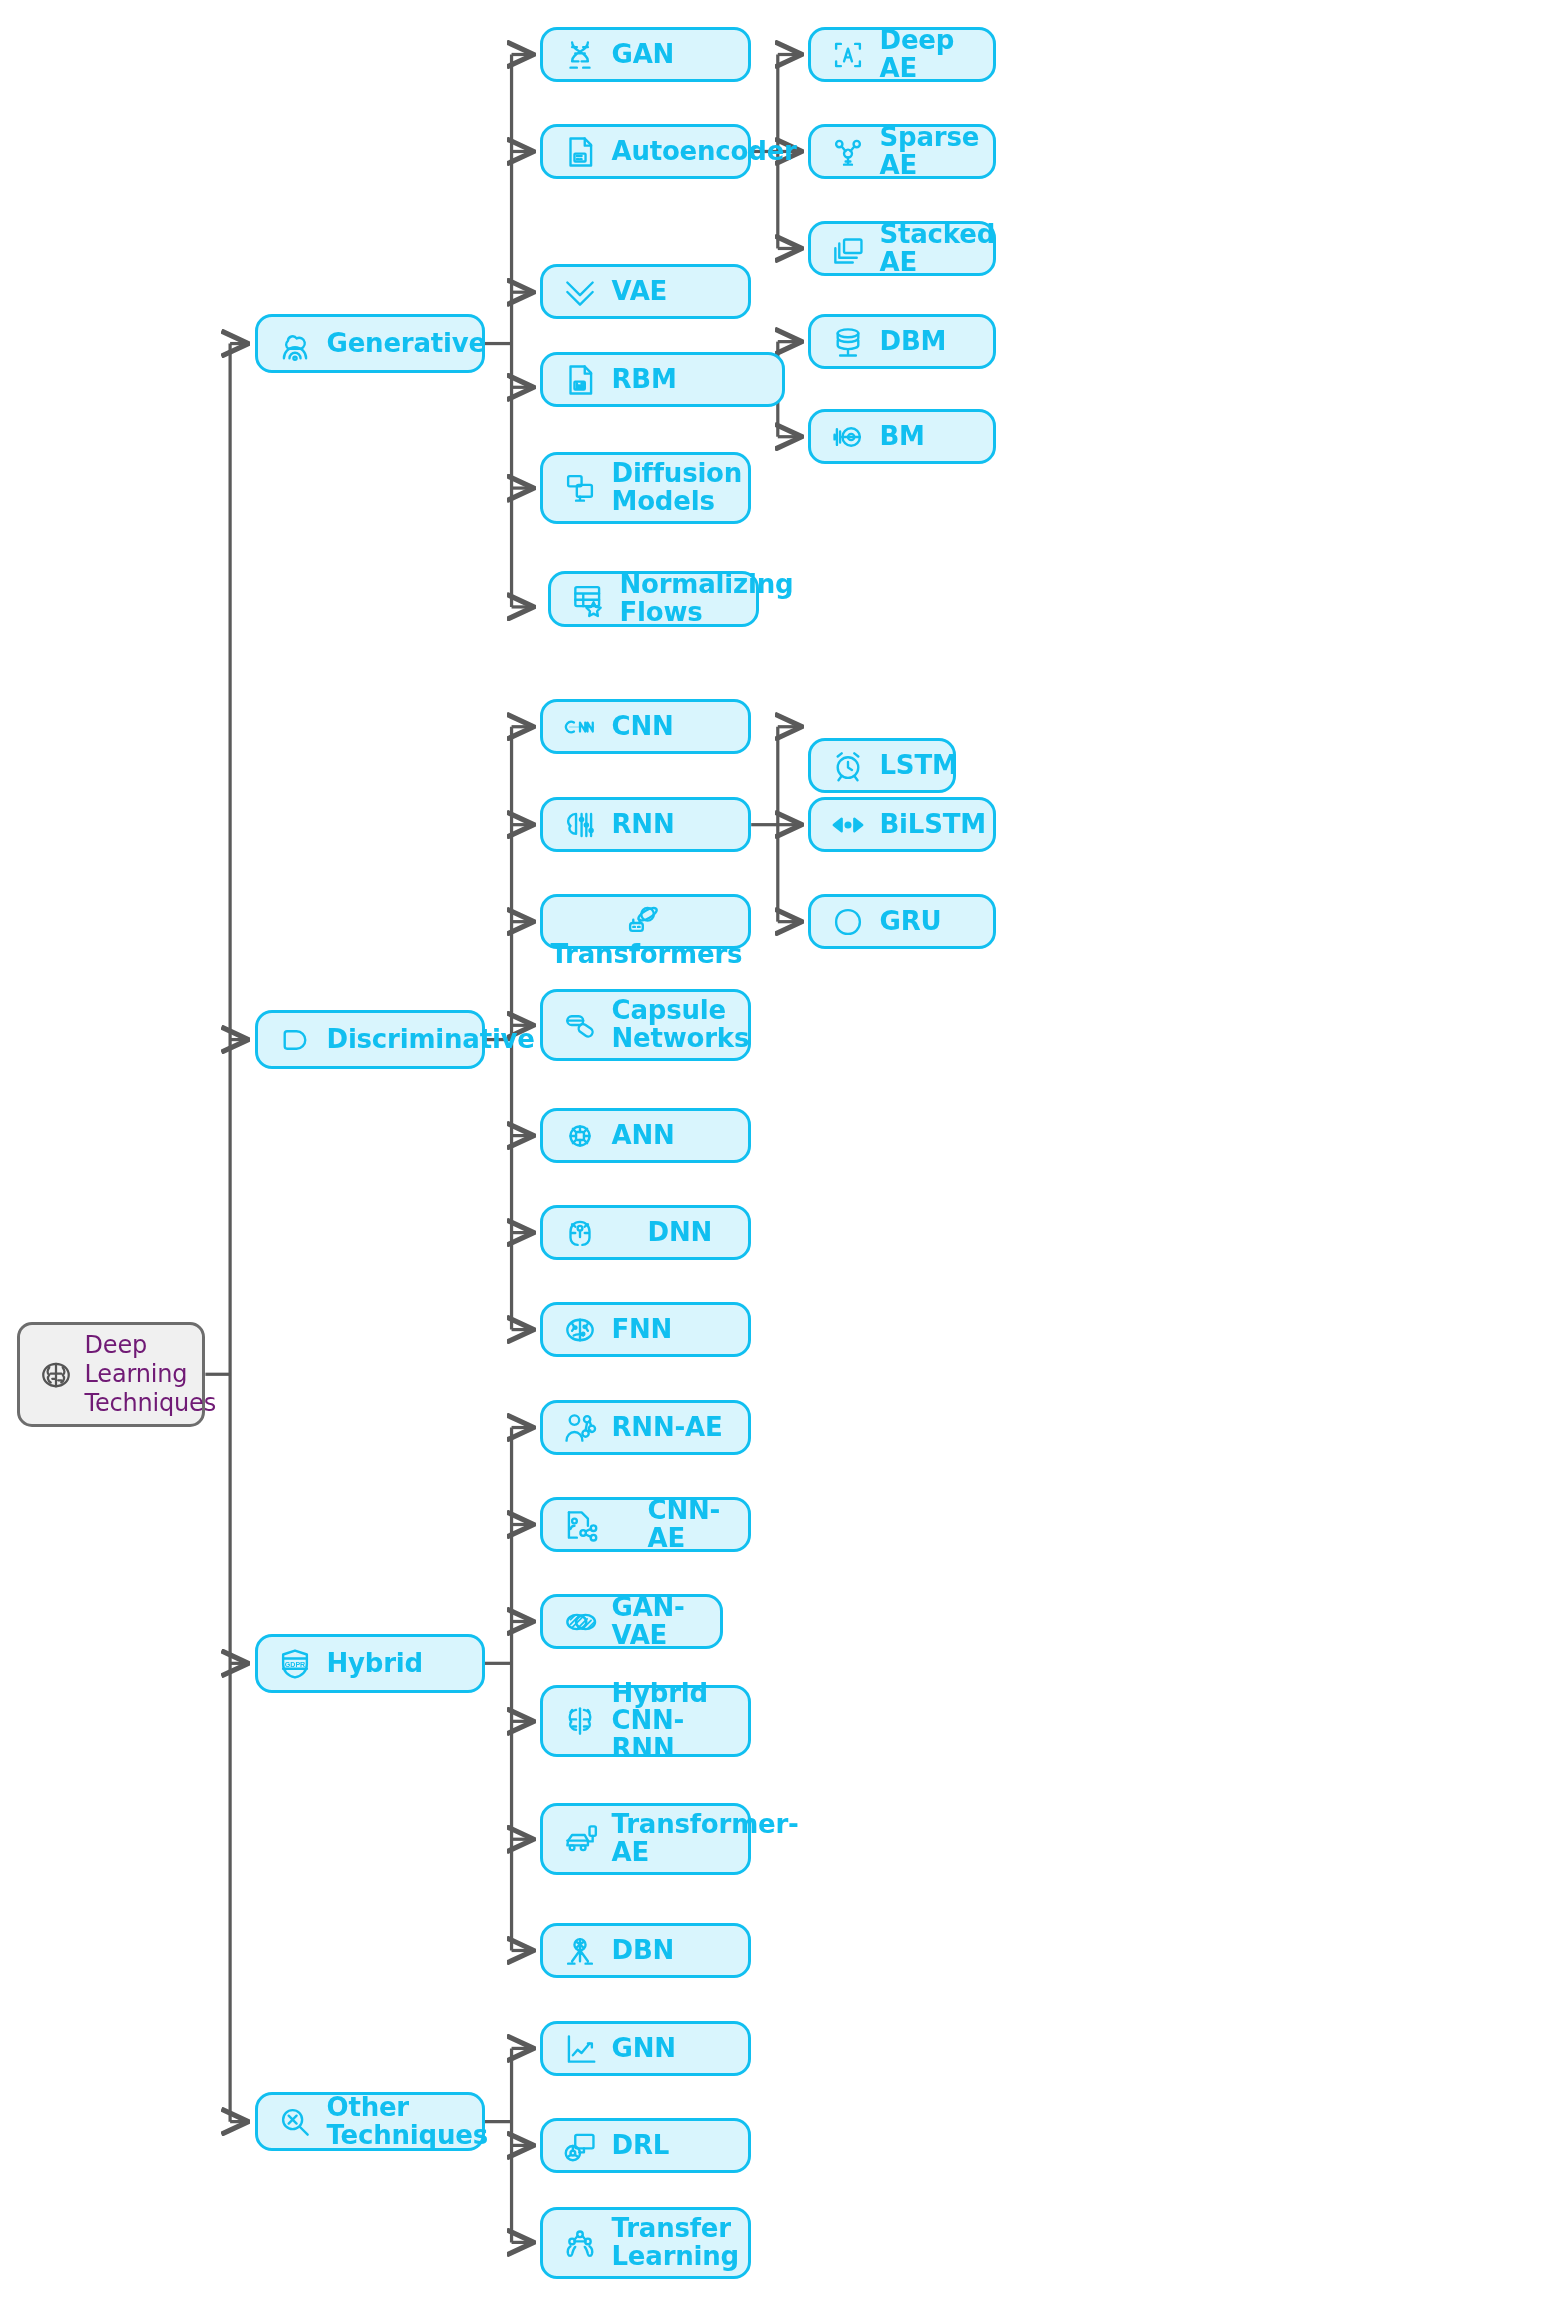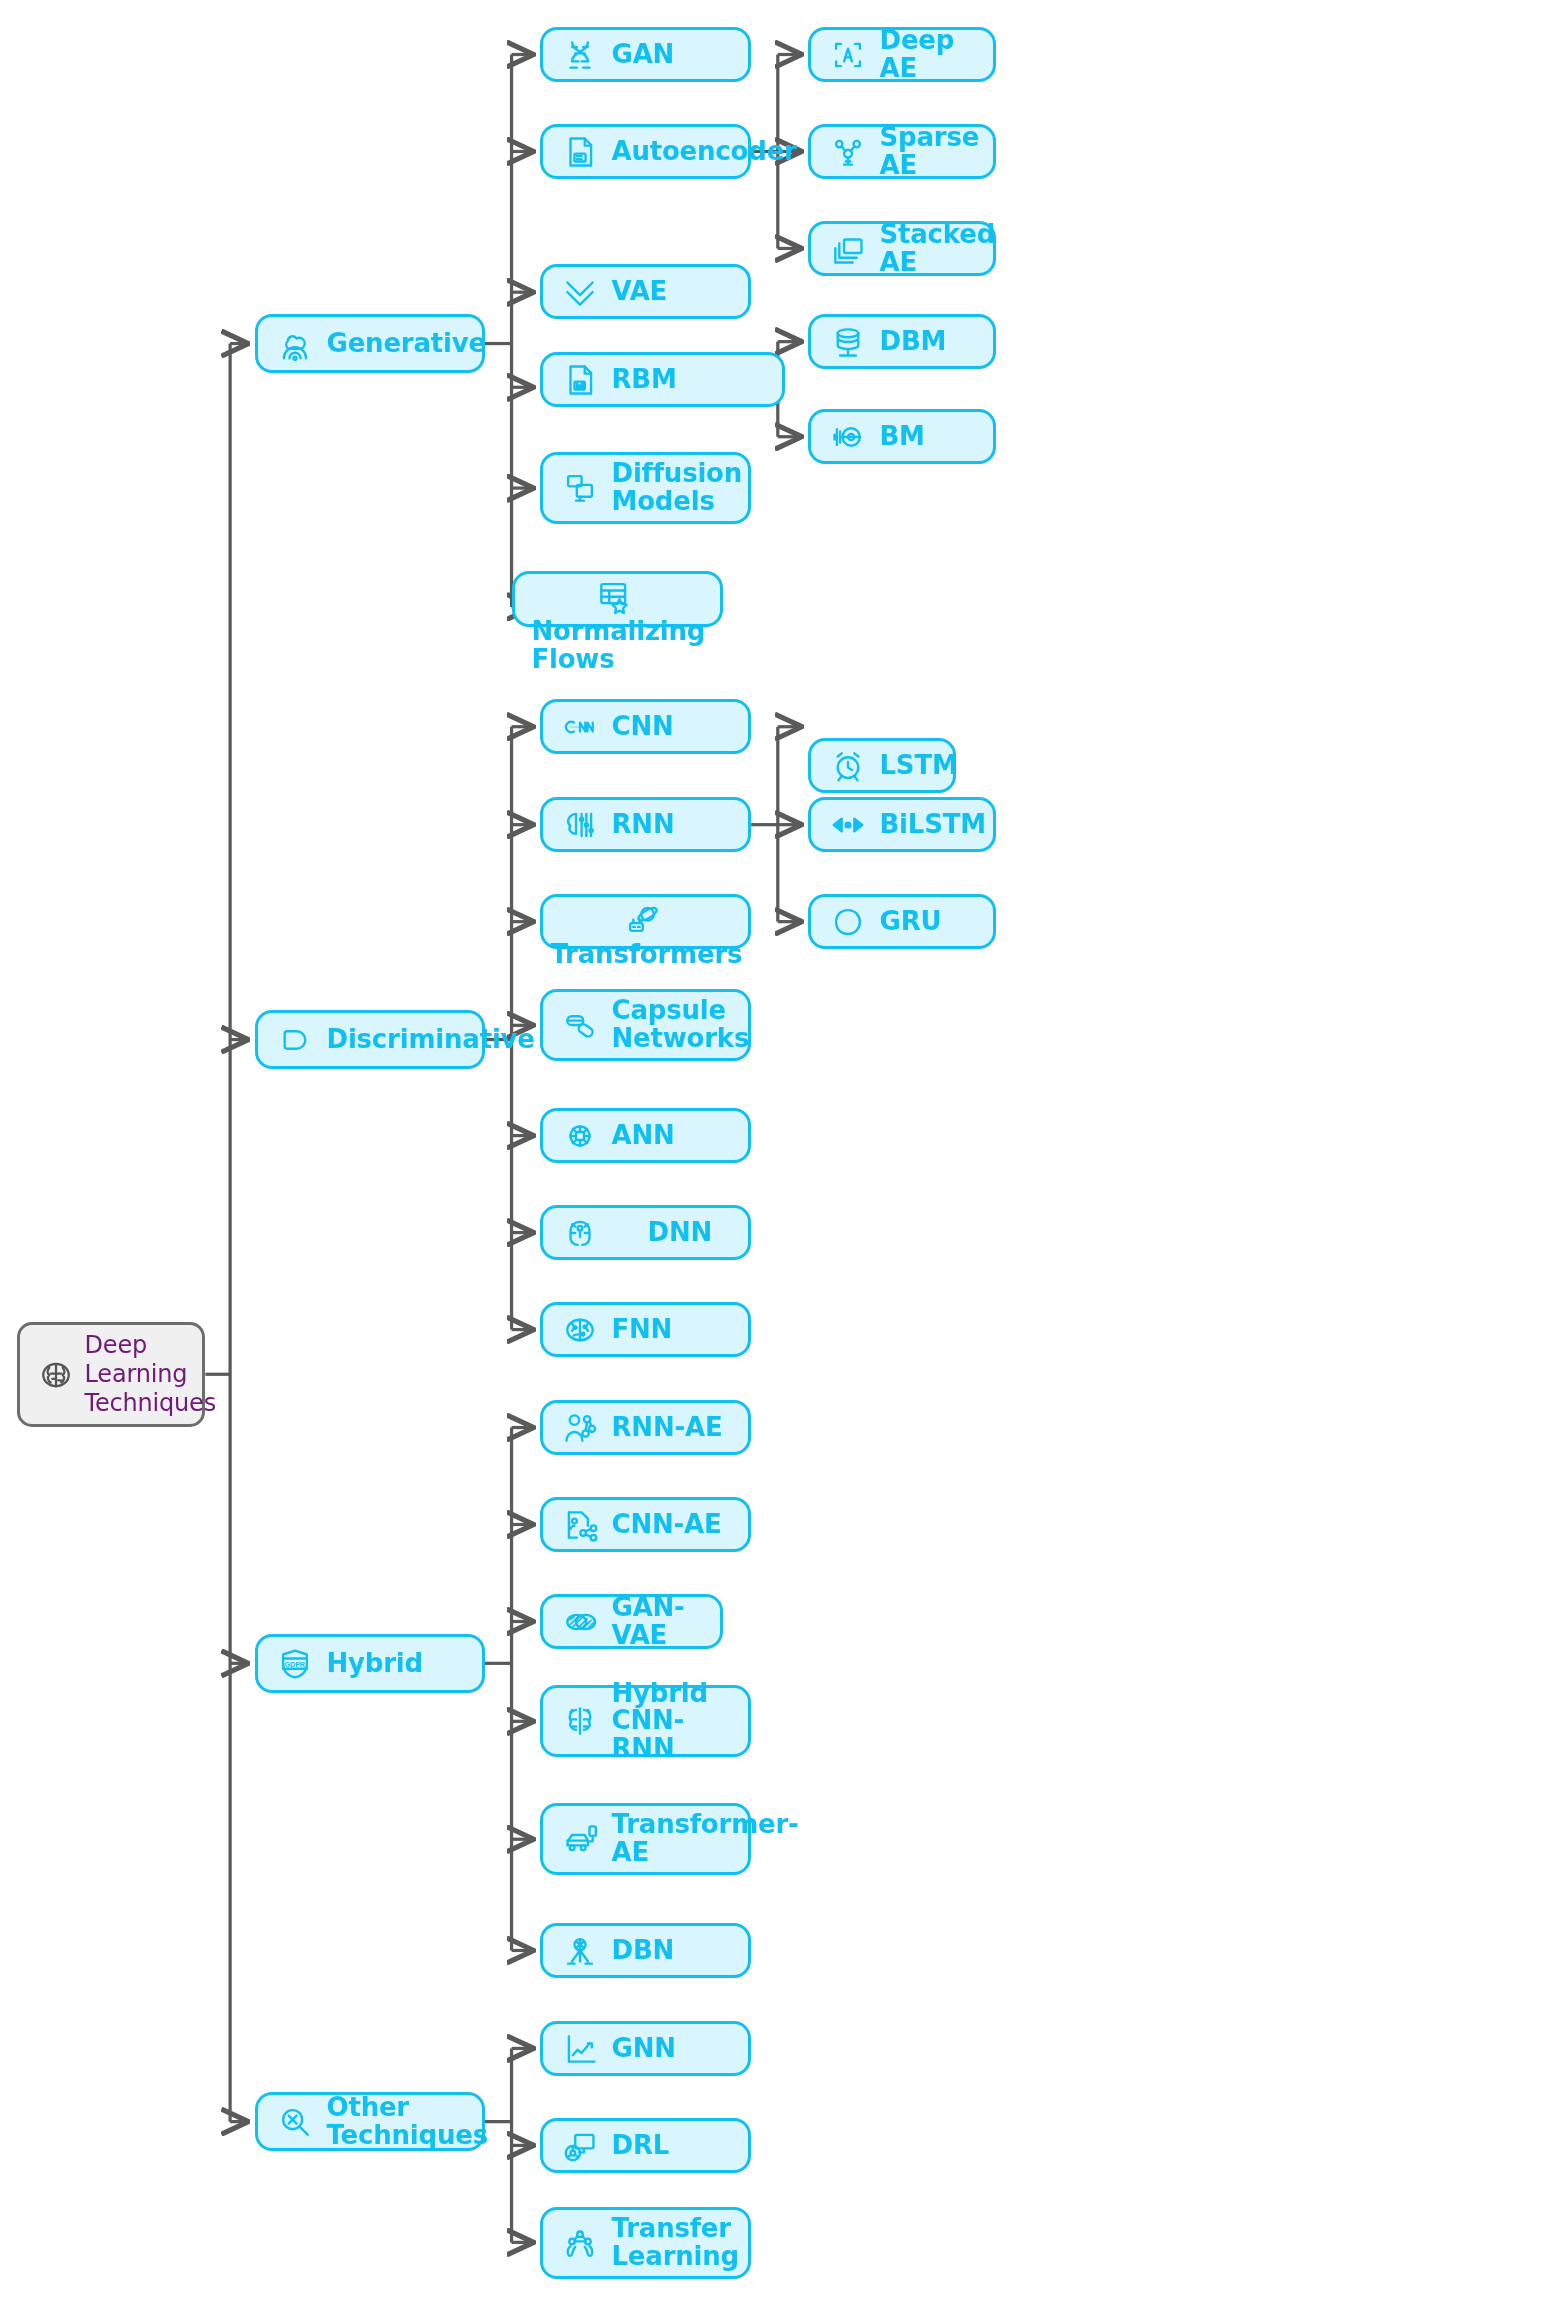--- a/index.html
+++ b/index.html
@@ -195,21 +195,21 @@
       <span class="ico">
         <svg width="38" height="38" viewBox="0 0 48 48" fill="none" stroke="#11bff0" stroke-width="3" stroke-linecap="round" stroke-linejoin="round">
           <rect x="9" y="9" width="17" height="13" rx="2"></rect>
           <rect x="20" y="20" width="19" height="15" rx="2"></rect>
           <path d="M24 35v5M19 40h10"></path>
         </svg>
       </span>
       <span class="lbl">Diffusion
 Models</span>
     </div>
-    <div class="node" style="left: 512px; top: 571px; width: 211px; height: 56px; flex-direction: column;">
+    <div class="node" style="left: 548px; top: 571px; width: 211px; height: 56px;">
       <span class="ico">
         <svg width="38" height="38" viewBox="0 0 48 48" fill="none" stroke="#11bff0" stroke-width="3" stroke-linecap="round" stroke-linejoin="round">
           <rect x="8" y="9" width="30" height="24" rx="2"></rect>
           <path d="M8 17h30M18 17v16M8 25h30"></path>
           <path d="M31 28l3 6 6 1-4.5 4.5 1 6-5.5-3-5.5 3 1-6L22 35l6-1z"></path>
         </svg>
       </span>
       <span class="lbl">Normalizing
 Flows</span>
     </div>
@@ -340,21 +340,21 @@
           <circle cx="17" cy="14" r="6"></circle>
           <path d="M7 40c0-6 4.5-11 10-11s10 5 10 11"></path>
           <circle cx="33" cy="13" r="4"></circle>
           <circle cx="39" cy="25" r="4"></circle>
           <circle cx="31" cy="31" r="4"></circle>
           <path d="M33 17l-2 10M36 15l2 6M35 28l2-1"></path>
         </svg>
       </span>
       <span class="lbl">RNN-AE</span>
     </div>
-    <div class="node" style="left: 540px; top: 1497px; width: 211px; height: 55px;">
+    <div class="node" style="left: 540px; top: 1497px; width: 211px; height: 55px; gap: 36px;">
       <span class="ico">
         <svg width="38" height="38" viewBox="0 0 48 48" fill="none" stroke="#11bff0" stroke-width="3" stroke-linecap="round" stroke-linejoin="round">
           <path d="M10 8h16l8 8v9"></path>
           <path d="M10 8v32h10"></path>
           <circle cx="17" cy="19" r="3"></circle>
           <path d="M12 29c1-3 3-4 5-4"></path>
           <circle cx="41" cy="28" r="3.5"></circle>
           <circle cx="28" cy="34" r="3.5"></circle>
           <circle cx="41" cy="40" r="3.5"></circle>
           <path d="M31 32l7-3M31 36l7 3"></path>

